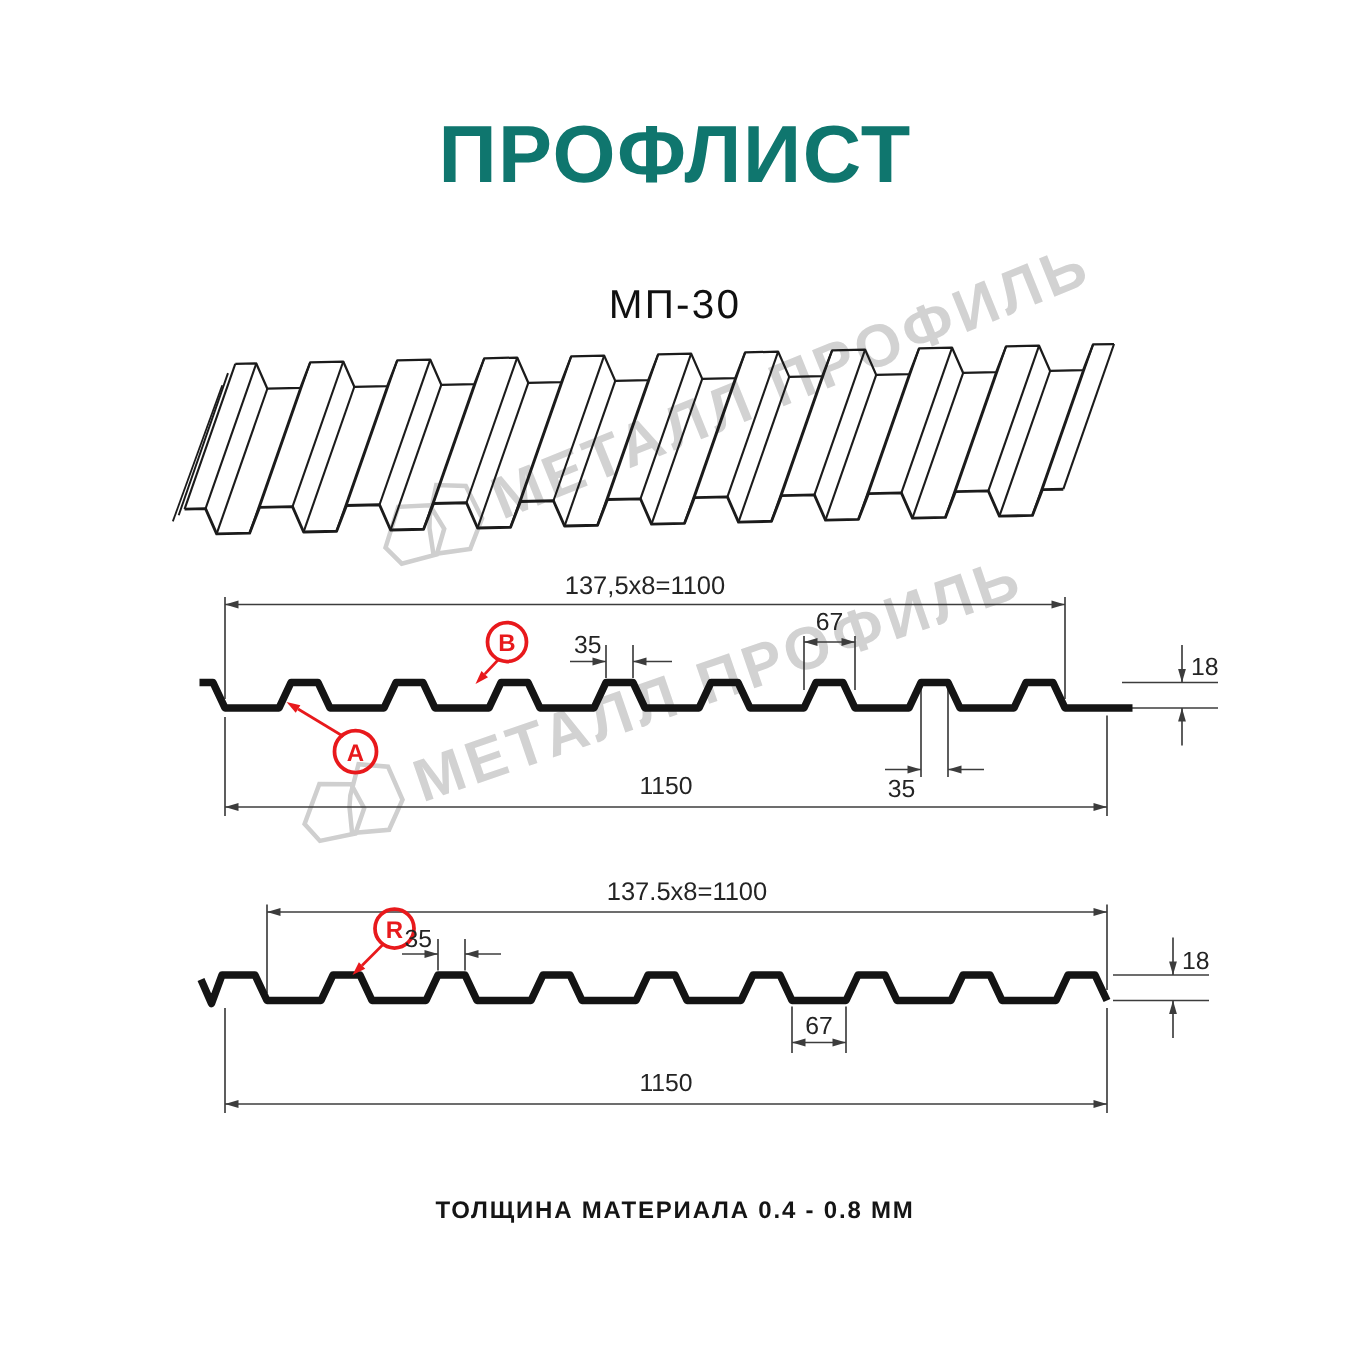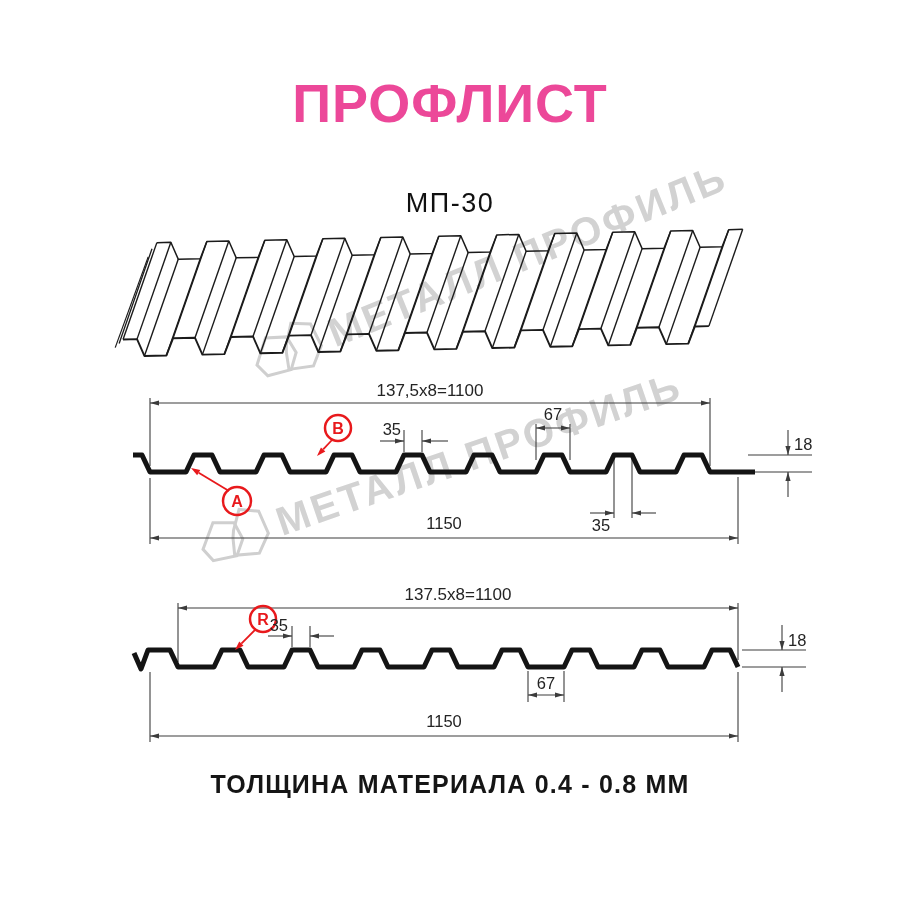--- a/index.html
+++ b/index.html
@@ -1,21 +1,21 @@
 <!DOCTYPE html>
 <html><head>
 <meta charset="utf-8">
 <style>
   html,body{margin:0;padding:0;background:#ffffff;}
   .canvas{position:relative;width:900px;height:900px;background:#fff;overflow:hidden;
           font-family:"Liberation Sans",sans-serif;}
   .centered{position:absolute;left:0;width:100%;text-align:center;}
-  .title{top:72px;font-size:54px;font-weight:700;letter-spacing:1px;color:#ec4899;text-align:center;}
+  .title{top:72px;font-size:54px;font-weight:700;letter-spacing:1px;color:#0f766e;text-align:center;}
   .subtitle{top:188px;font-size:27px;font-weight:400;letter-spacing:1.5px;color:#101010;}
-  .footer-note{top:770px;font-size:25px;font-weight:700;letter-spacing:1.2px;color:#151515;}
+  .footer-note{top:799px;font-size:16px;font-weight:700;letter-spacing:1.2px;color:#151515;}
   .wm{position:absolute;display:flex;align-items:center;gap:10px;z-index:0;}
   .wm-text{font-size:40px;font-weight:700;letter-spacing:3px;white-space:nowrap;color:#d2d2d2;}
   .wm1{left:252px;top:336px;transform:rotate(-22deg);transform-origin:0 50%;}
   .wm2{left:198px;top:520px;transform:rotate(-19deg);transform-origin:0 50%;}
   svg.main{position:absolute;left:0;top:0;z-index:1;}
   text.dim{font-family:"Liberation Sans",sans-serif;font-size:16.5px;fill:#242424;}
   text.pitch{font-family:"Liberation Sans",sans-serif;font-size:17px;fill:#242424;}
   text.red-label{font-family:"Liberation Sans",sans-serif;font-size:16px;font-weight:700;fill:#e8191c;}
 </style>
 </head>

